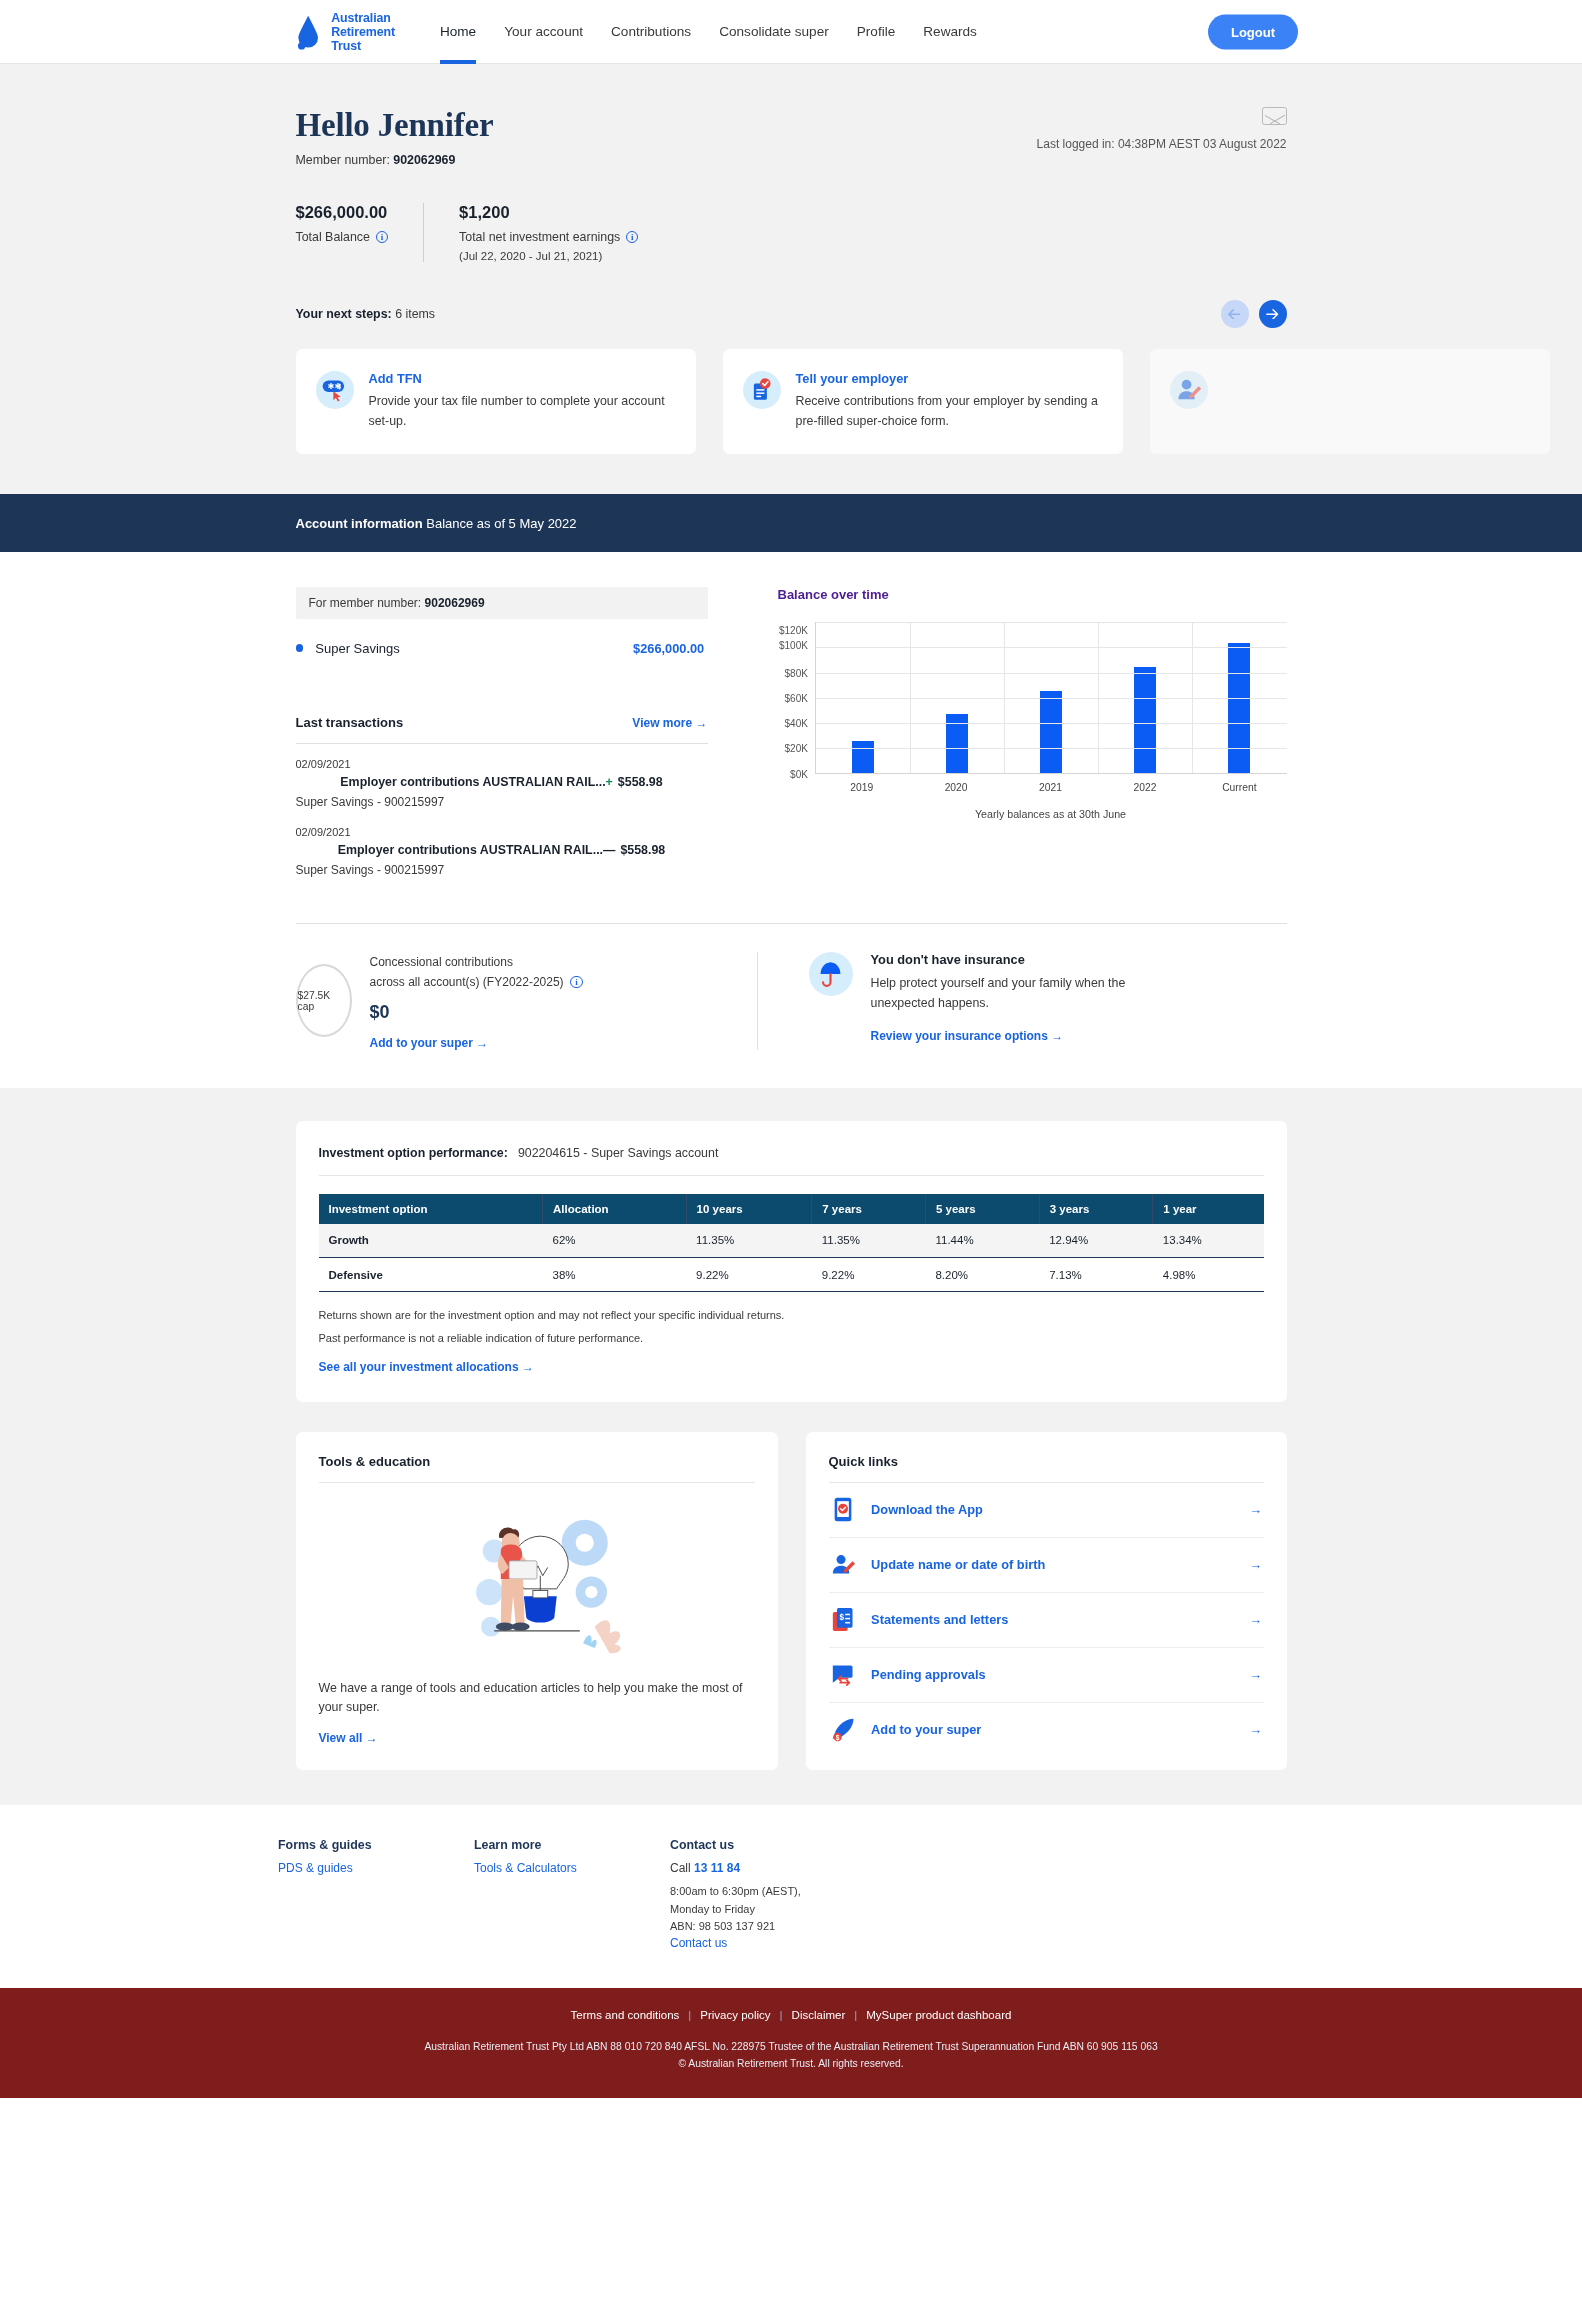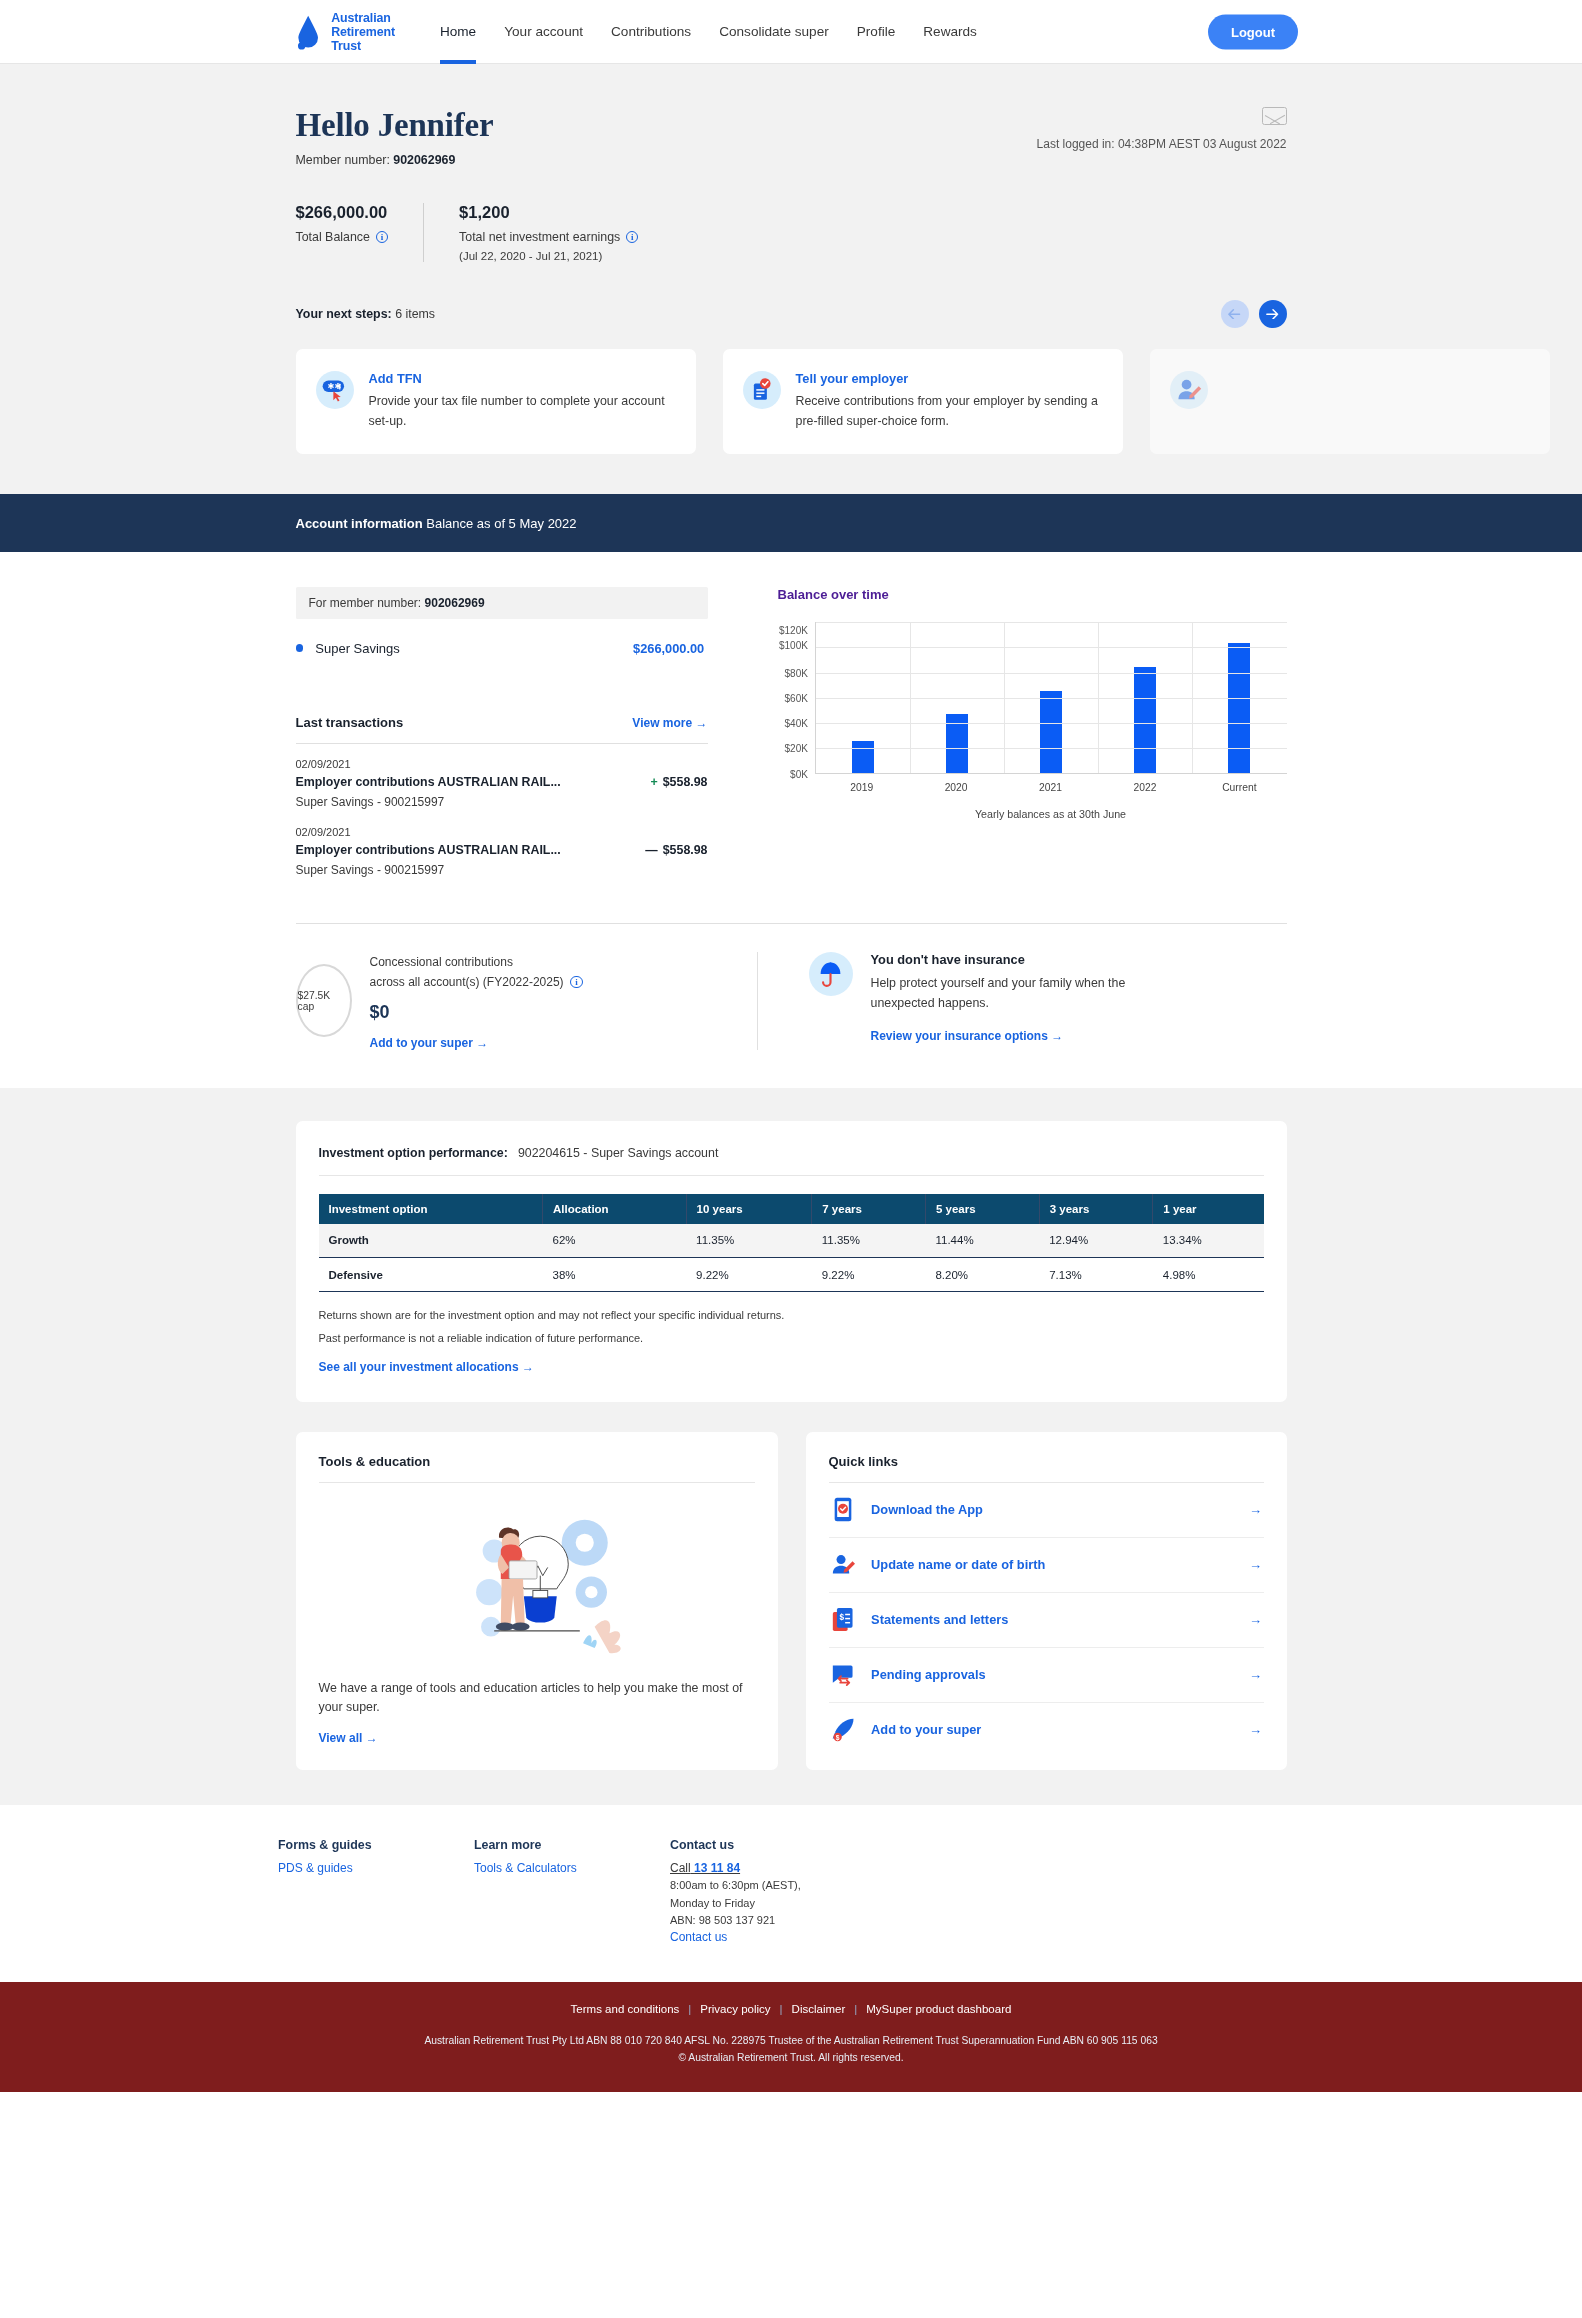--- a/index.html
+++ b/index.html
@@ -135,21 +135,21 @@
   .acct-amt { color: #1964e0; font-weight: 700; font-size: 12.8px; }
 
   .tx-head {
     display: flex; justify-content: space-between; align-items: baseline;
     margin-top: 59px; padding-bottom: 13px; border-bottom: 0.8px solid #e0e0e0;
   }
   .tx-title { font-size: 13px; font-weight: 700; color: #19212d; }
   .link-arrow { color: #1964e0; font-weight: 700; font-size: 12px; cursor: pointer; }
   .tx { padding: 14px 0 2.5px 0; }
   .tx-date { font-size: 11px; color: #3a3a3a; }
-  .tx-line { display: flex; justify-content: space-between; align-items: baseline; margin-top: 5.8px; }
+  .tx-line { display: flex; justify-content: center; align-items: baseline; margin-top: 5.8px; }
   .tx-desc { font-size: 12.4px; font-weight: 700; color: #19212d; }
   .tx-amt { font-size: 12.4px; font-weight: 700; color: #19212d; white-space: nowrap; }
   .tx-amt .plus { color: #138a55; font-weight: 700; margin-right: 5px; }
   .tx-amt .minus { color: #19212d; font-weight: 700; margin-right: 5px; }
   .tx-sub { font-size: 12px; color: #3a3a3a; margin-top: 5.8px; }
 
   
   .chart-title { font-size: 13px; font-weight: 700; color: #4c1d95; margin-left: 11px; }
   .chart-box { margin-top: 20px; display: flex; }
   .y-axis {
@@ -225,21 +225,21 @@
   .ql-arr { color: #1964e0; font-size: 13px; }
 
   
   .footer-light { background: #fff; padding: 33px 0 38px 0; }
   .fcols { display: flex; padding-left: 278px; }
   .fcol { width: 196px; }
   .fcol.contact { width: 280px; }
   .fcol h4 { font-size: 12.4px; font-weight: 700; color: #1d3557; margin-bottom: 9px; }
   .fcol a { display:block; font-size: 12px; color: #1964e0; text-decoration: none; cursor:pointer; }
   .fcol .grayline { font-size: 11px; color: #3a3a3a; line-height: 1.6; }
-  .fcol .callline { font-size: 12px; color: #3a3a3a; margin-bottom: 2px; text-decoration: underline; }
+  .fcol .callline { font-size: 12px; color: #3a3a3a; margin-bottom: 8px; }
   .fcol .callline b { color: #1964e0; font-weight: 700; }
 
   .footer-dark { background: #7f1d1d; color: #fff; padding: 21.4px 0 25px 0; text-align: center; }
   .fd-links { font-size: 11.5px; }
   .fd-links span.sep { margin: 0 9px; color: #95a8c4; }
   .fd-links a { color: #fff; text-decoration: none; cursor: pointer; }
   .fd-legal { font-size: 10.3px; line-height: 1.65; margin-top: 18px; color: #e8edf5; }
 </style>
 </head>
 <body>

